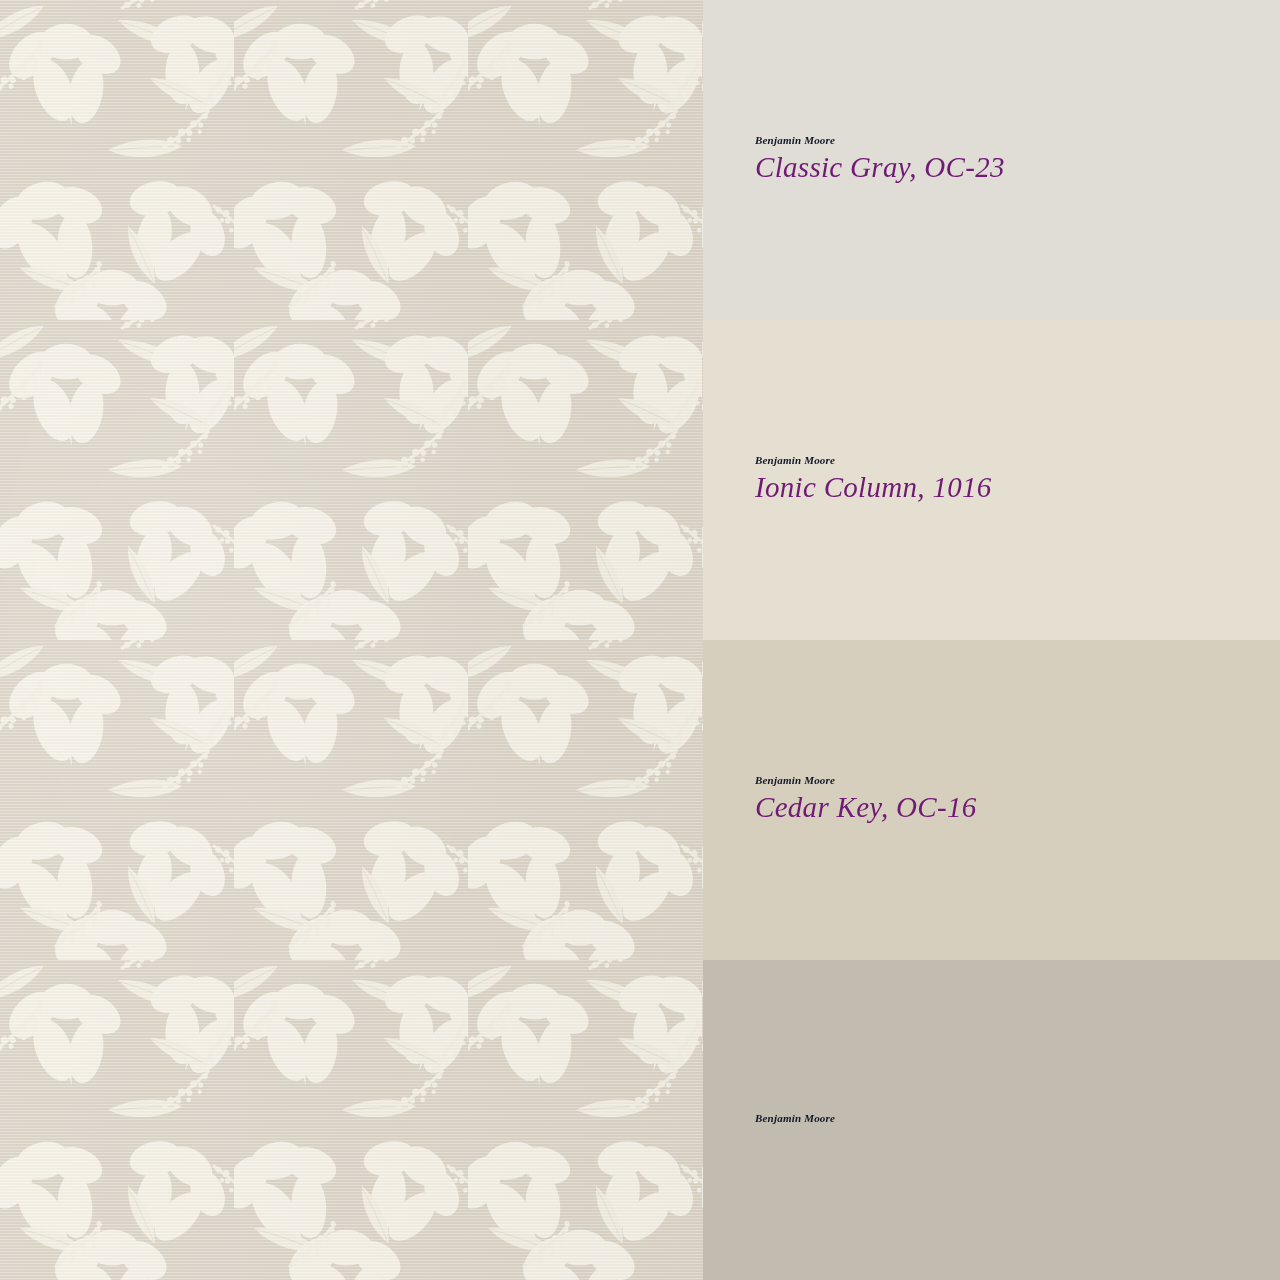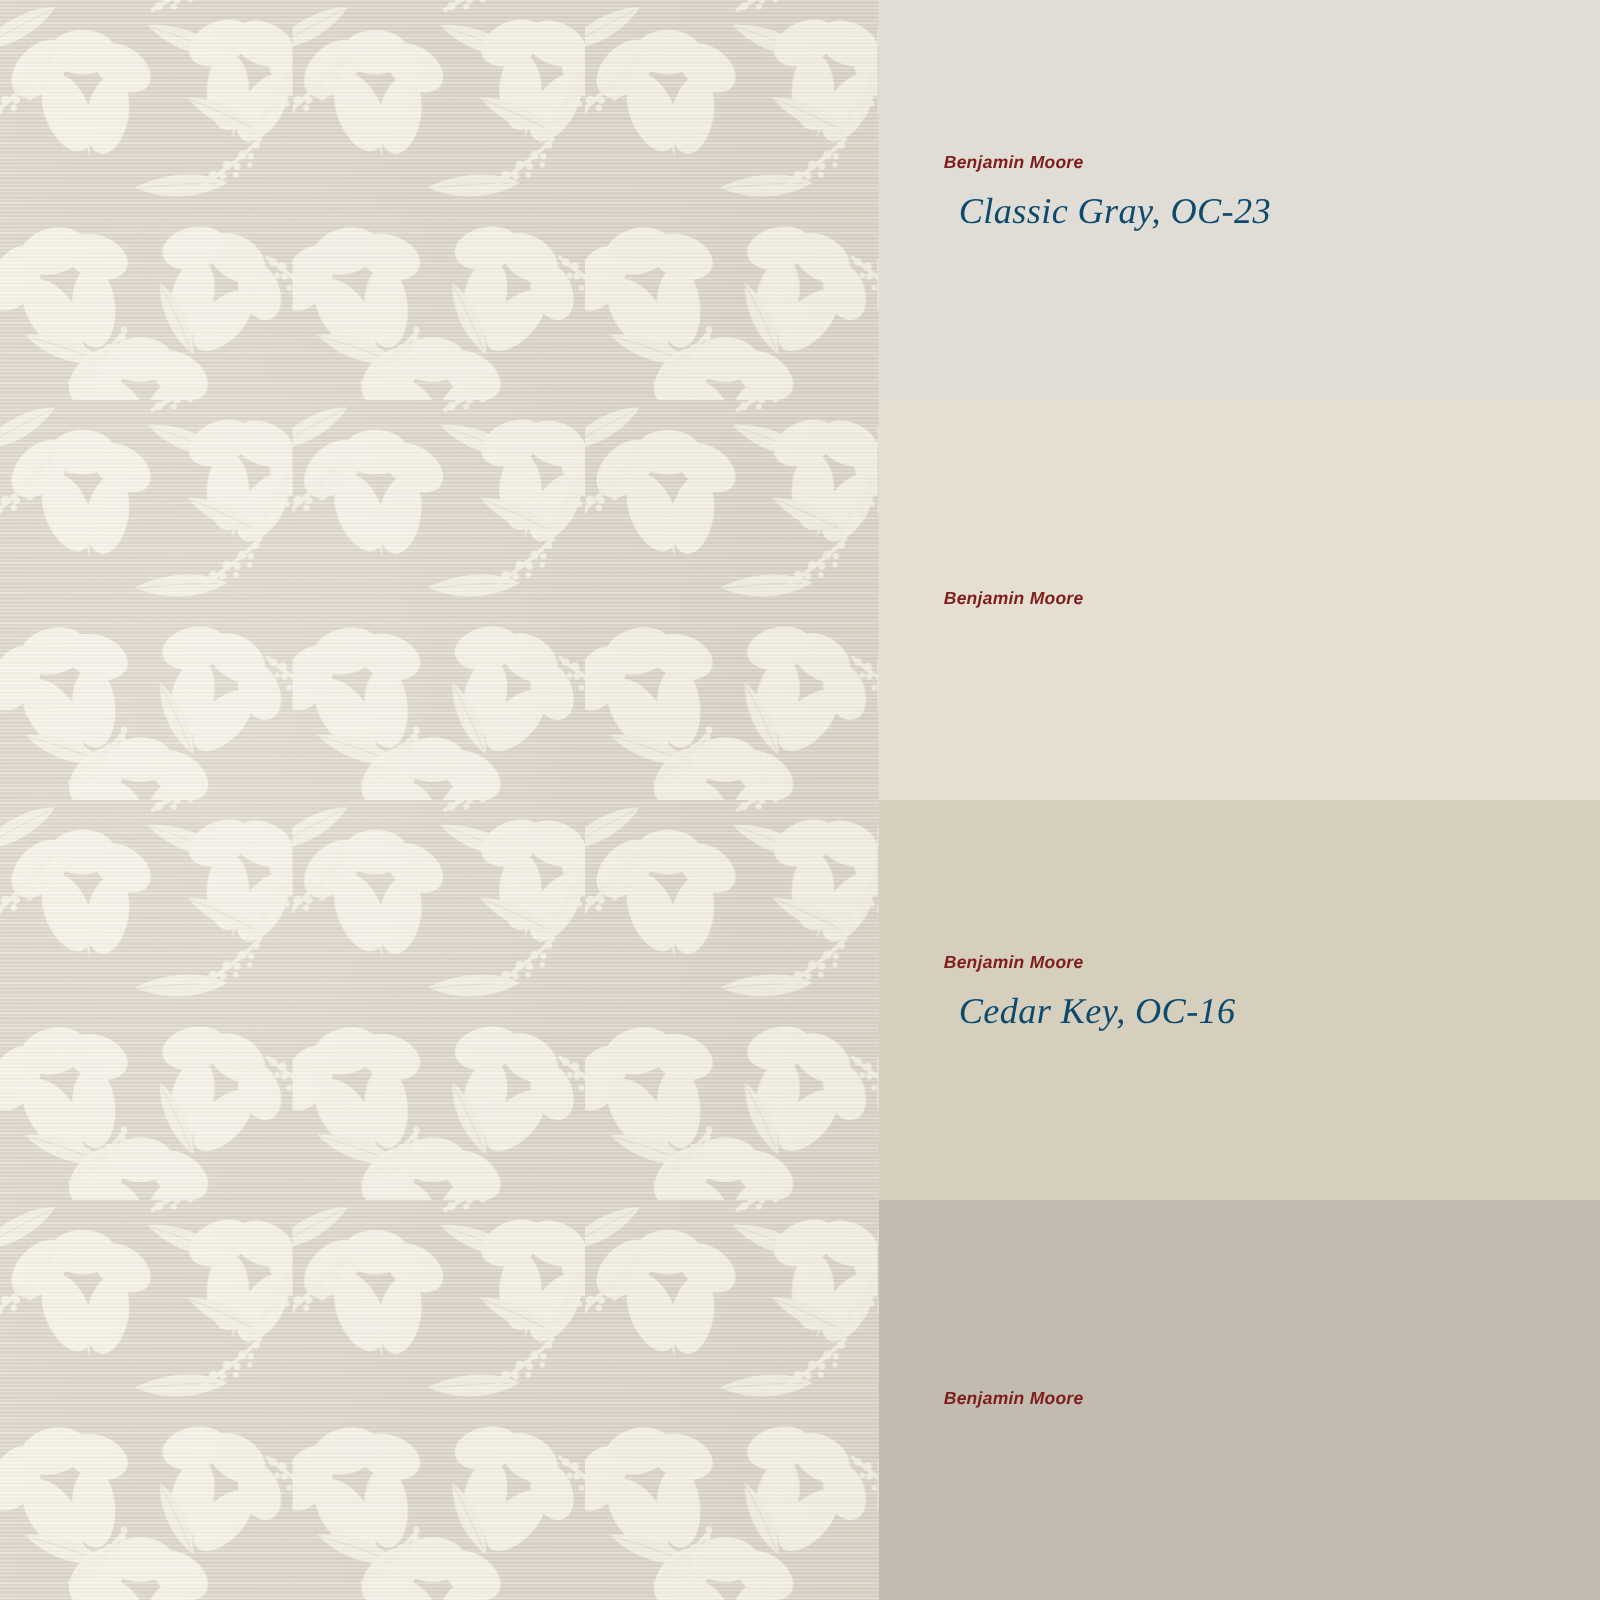--- a/index.html
+++ b/index.html
@@ -68,37 +68,37 @@
     position: relative;
     flex: 0 0 320px;
     height: 320px;
     display: flex;
     flex-direction: column;
     justify-content: center;
     padding-left: 52px;
     box-sizing: border-box;
   }
   .swatch-brand {
-    font-family: Liberation Sans, sans-serif;
+    font-family: Liberation Serif, serif;
     font-style: italic;
     font-weight: bold;
-    font-size: 14px;
+    font-size: 11px;
     letter-spacing: 0.2px;
-    color: #7f1d1d;
+    color: #0f172a;
     line-height: 1.25;
     margin: 0 0 2px 0;
   }
   .swatch-name {
     font-family: "Liberation Serif", serif;
     font-style: italic;
     font-size: 29px;
     letter-spacing: 0.3px;
-    color: #0c4a6e;
+    color: #701a75;
     line-height: 1.22;
-    margin: 12px;
+    margin: 0;
     white-space: nowrap;
   }
 </style>
 </head>
 <body>
 
 <div id="board">
 
   <div id="wallpaper-panel" style="background-color: rgb(220, 213, 200);">
     <svg id="wallpaper-pattern" viewBox="0 0 703 1280" preserveAspectRatio="xMidYMid slice" xmlns="http://www.w3.org/2000/svg">
@@ -174,20 +174,21 @@
 
   <div id="swatch-column">
 
     <div class="swatch" style="background-color: rgb(224, 220, 214);">
       <div class="swatch-brand">Benjamin Moore</div>
       <div class="swatch-name">Classic Gray, OC-23</div>
     </div>
 
     <div class="swatch" style="background-color: rgb(229, 223, 209);">
       <div class="swatch-brand">Benjamin Moore</div>
+      <div class="swatch-name">Ionic Column, 1016</div>
     </div>
 
     <div class="swatch" style="background-color: rgb(214, 207, 190);">
       <div class="swatch-brand">Benjamin Moore</div>
       <div class="swatch-name">Cedar Key, OC-16</div>
     </div>
 
     <div class="swatch" style="background-color: rgb(194, 188, 176);">
       <div class="swatch-brand">Benjamin Moore</div>
     </div>

